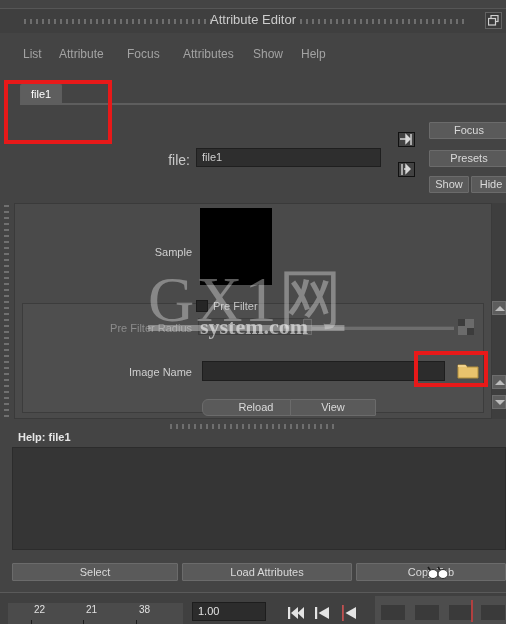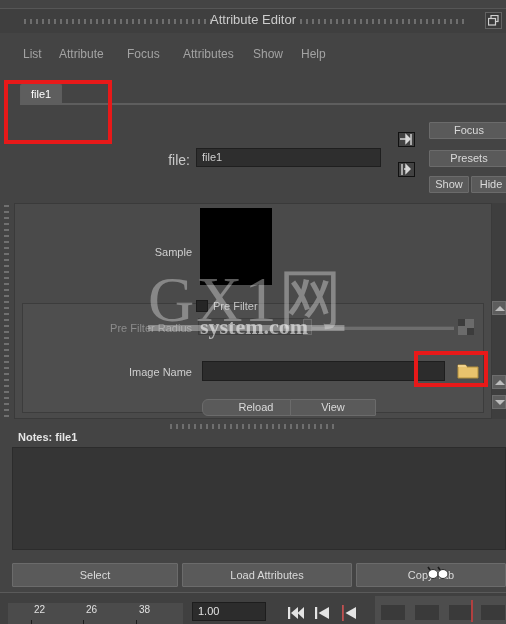--- a/index.html
+++ b/index.html
@@ -263,21 +263,21 @@
     font-size: 11px; font-weight: bold; color: #e6e6e6;
   }
   .notes-area {
     position: absolute; left: 12px; top: 447px;
     width: 494px; height: 103px;
     background: #353535; border: 1px solid #2c2c2c;
     box-sizing: border-box;
   }
 
   
-  .bbtn { position: absolute; top: 563px; height: 24px; text-align: right; }
+  .bbtn { position: absolute; top: 563px; height: 18px; text-align: right; }
   #select-btn     { left: 12px;  width: 166px; }
   #load-attrs-btn { left: 182px; width: 170px; }
   #copy-tab-btn   { left: 356px; width: 150px; }
 
   
   .timeline {
     position: absolute; left: 0; top: 592px;
     width: 506px; height: 32px;
     background: #404040;
     border-top: 1px solid #5a5a5a;
@@ -439,31 +439,31 @@
   <div class="btn gbtn" id="reload-btn">Reload</div>
   <div class="btn gbtn" id="edit-btn">View</div>
 
   <div class="scroll-col">
     <div class="sc-arrow up" id="sc-up-1"></div>
     <div class="sc-arrow up" id="sc-up-2"></div>
     <div class="sc-arrow down" id="sc-down-2"></div>
   </div>
 
   <div class="notes-dots"></div>
-  <div class="notes-label">Notes:  file1</div>
+  <div class="notes-label">Help:  file1</div>
   <div class="notes-area"></div>
 
   <div class="btn bbtn" id="select-btn">Select</div>
   <div class="btn bbtn" id="load-attrs-btn">Load Attributes</div>
   <div class="btn bbtn" id="copy-tab-btn">Copy Tab</div>
 
   <div class="timeline">
     <div class="tl-ruler">
       <div class="tl-tick-label" style="left:26px">22</div>
-      <div class="tl-tick-label" style="left:78px">26</div>
+      <div class="tl-tick-label" style="left:78px">21</div>
       <div class="tl-tick-label" style="left:131px">38</div>
       <div class="tl-tick" style="left:23px"></div>
       <div class="tl-tick" style="left:75px"></div>
       <div class="tl-tick" style="left:128px"></div>
     </div>
   </div>
   <div class="tl-value">1.00</div>
 
   <div class="pb" id="pb-start">
     <svg width="21" height="18" viewBox="0 0 21 18">

